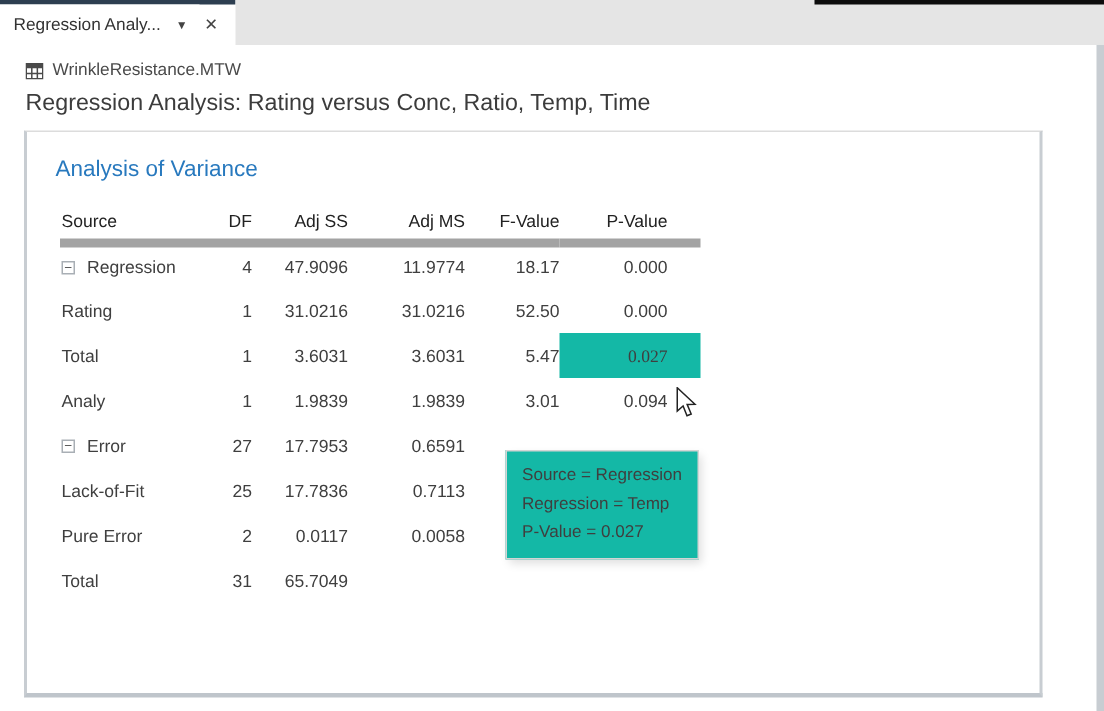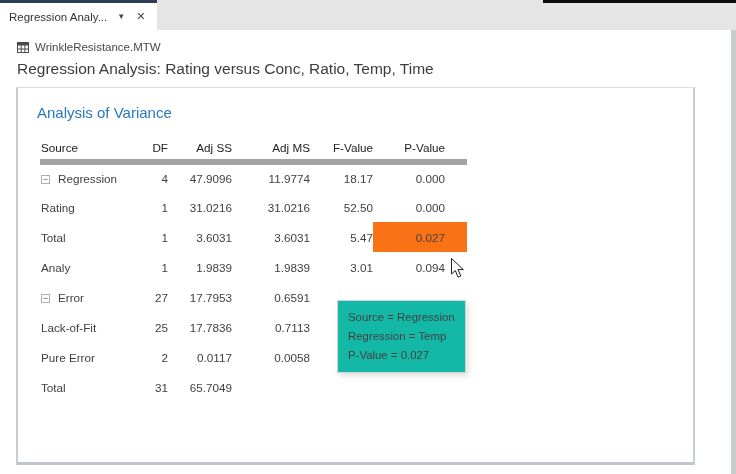--- a/index.html
+++ b/index.html
@@ -41,21 +41,21 @@
   #anova-table th { color:#222; font-weight:normal; height:26px; vertical-align:middle;
     border-bottom:6px solid #a3a3a3; }
   #anova-table th.src, #anova-table td.src { text-align:left; }
   #anova-table td { height:30px; vertical-align:middle; }
   #anova-table td.pcol, #anova-table th.pcol { padding-right:22px; }
   tr.brow td { font-weight:bold; color:#1f1f1f; }
   tr.child td.src { padding-left:26px; }
   .collapse-box { display:inline-block; width:9px; height:9px; border:1px solid #a9afb5;
     color:#555; font-size:9px; line-height:6px; text-align:center; margin-right:8px;
     vertical-align:1px; background:#fff; }
-  td.hl { background:#f97316; }
+  td.hl { background:#14b8a6;font-family:Liberation Serif, serif; }
 
   
   #tooltip { left:337px; top:300px; background:#14b8a6; border:1px solid #d4d4d4;
     box-shadow:2px 3px 6px rgba(0,0,0,0.13); padding:7px 10px; white-space:nowrap; }
   #tooltip div { font-size:11.4px; color:#3f3f3f; line-height:19px; }
 
   #cursor { left:450px; top:258px; }
 </style>
 </head>
 <body>

